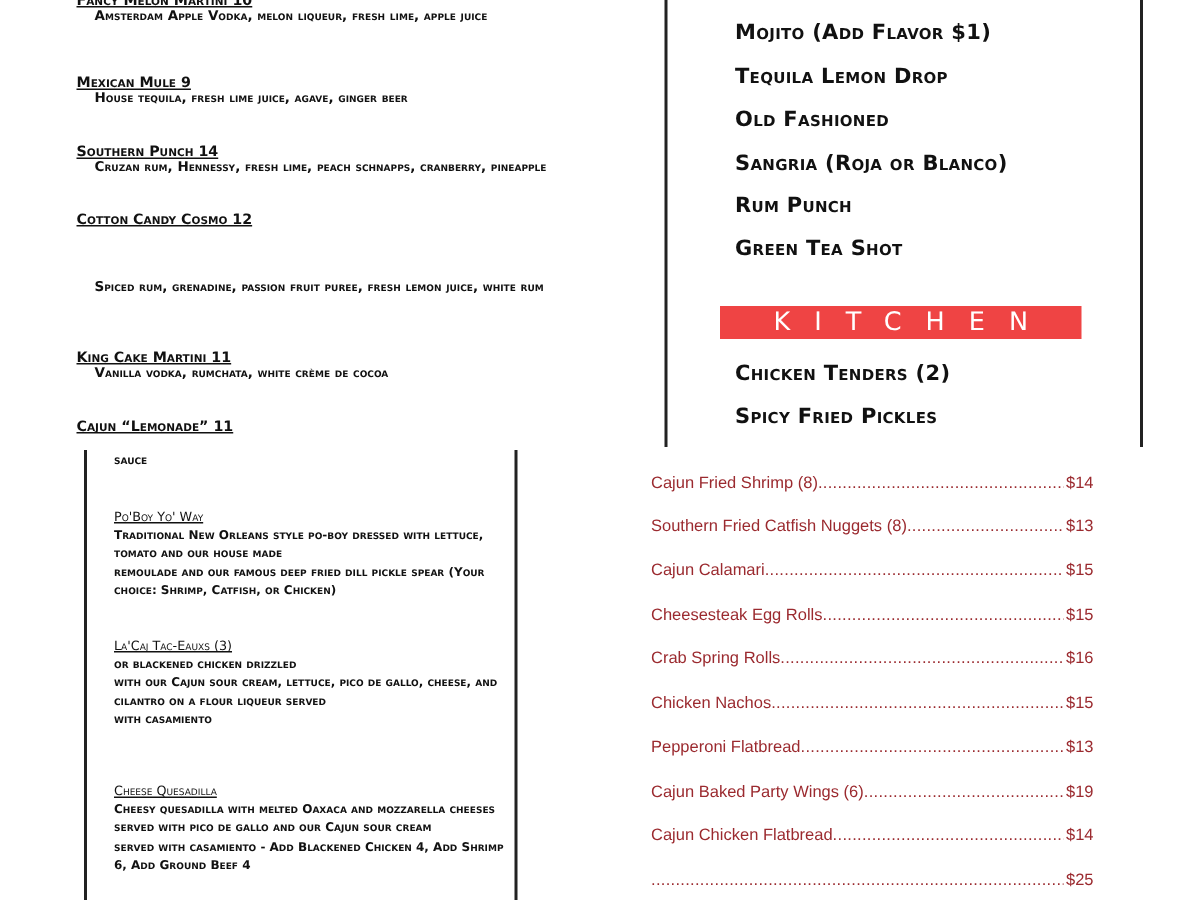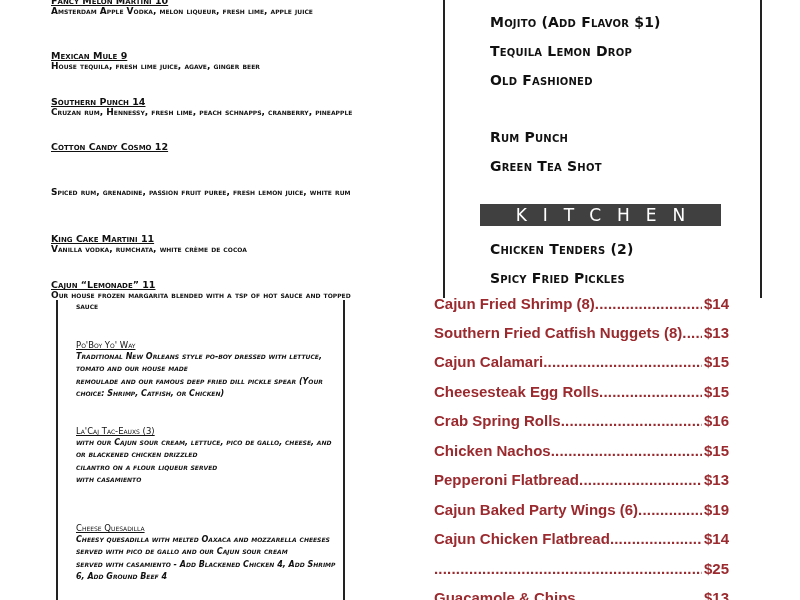--- a/index.html
+++ b/index.html
@@ -11,65 +11,65 @@
   }
   
   .left-list { position: absolute; left: 51px; top: 0; width: 360px; }
   .drink { position: absolute; left: 0; width: 360px; }
   .drink .name {
     font-size: 9.5px; font-weight: bold; text-decoration: underline;
     font-variant: small-caps; line-height: 11px; white-space: nowrap;
   }
   .drink .desc {
     font-size: 9px; font-weight: bold; font-variant: small-caps;
-    line-height: 11px; white-space: nowrap;
+    line-height: 11px; white-space: nowrap; margin-left: 12px;
   }
   
   .food-box {
     position: absolute; left: 56px; top: 300px; width: 285px; height: 320px;
     border-left: 2px solid #222; border-right: 2px solid #222;
     background: #fff;
   }
   .food-item { position: absolute; left: 18px; width: 260px; }
   .food-item .name {
     font-size: 8.5px; font-weight: normal; text-decoration: underline;
     font-variant: small-caps; line-height: 11px; white-space: nowrap;
   }
   .food-item .line {
     font-size: 8px; font-weight: bold; font-variant: small-caps;
-    line-height: 12.3px; white-space: nowrap; font-style: italic;
+    line-height: 12.3px; white-space: nowrap;
   }
   .overflow-line {
     position: absolute; left: 18px; top: 2px;
     font-size: 8px; font-weight: bold; font-variant: small-caps;
   }
   
   .right-box {
     position: absolute; left: 443px; top: -2px; width: 315px; height: 300px;
     border-left: 2px solid #222; border-right: 2px solid #222;
     background: #fff; z-index: 2;
   }
   .rb-item {
     position: absolute; left: 45px;
     font-size: 14px; font-weight: bold; font-variant: small-caps;
     letter-spacing: 0.2px; white-space: nowrap;
   }
   .kitchen-banner {
     position: absolute; left: 35px; top: 206px; width: 241px; height: 22px;
-    background: #404040; color: #fff;
+    background: #ef4444; color: #fff;
     font-size: 17px; letter-spacing: 16px; text-align: center;
     line-height: 22px; padding-left: 16px; box-sizing: border-box;
   }
   
   .price-list { position: absolute; left: 434px; top: 0; width: 300px; z-index: 1; }
   .price-row {
     position: absolute; left: 0; width: 295px;
     font-family: "Liberation Sans", sans-serif;
-    font-size: 15px; font-weight: bold; color: #9b2a2f;
-    display: flex; white-space: nowrap; overflow: hidden;
+    font-size: 11px; font-weight: normal; color: #9b2a2f;
+    display: flex; white-space: nowrap; overflow: hidden; margin-top: 21px;
   }
   .price-row .pname { flex: 0 0 auto; }
   .price-row .dots { flex: 1 1 auto; overflow: hidden; }
   .price-row .dots::after {
     content: "..................................................................................................................................";
     letter-spacing: 0.2px;
   }
   .price-row .pprice { flex: 0 0 auto; padding-left: 2px; }
 </style>
 </head>
@@ -93,39 +93,38 @@
   </div>
   <div class="drink" style="top:187px">
     <div class="desc">Spiced rum, grenadine, passion fruit puree, fresh lemon juice, white rum</div>
   </div>
   <div class="drink" style="top:233px">
     <div class="name">King Cake Martini 11</div>
     <div class="desc">Vanilla vodka, rumchata, white crème de cocoa</div>
   </div>
   <div class="drink" style="top:279px">
     <div class="name">Cajun “Lemonade” 11</div>
-    <div class="desc">Our house frozen margarita blended with a tsp of hot sauce and topped</div>
   </div>
 </div>
 
 <div class="food-box">
   <div class="overflow-line">sauce</div>
 
   <div class="food-item" style="top:40px">
     <div class="name">Po'Boy Yo' Way</div>
     <div class="line">Traditional New Orleans style po-boy dressed with lettuce,</div>
     <div class="line">tomato and our house made</div>
     <div class="line">remoulade and our famous deep fried dill pickle spear (Your</div>
     <div class="line">choice: Shrimp, Catfish, or Chicken)</div>
   </div>
 
   <div class="food-item" style="top:126px">
     <div class="name">La'Caj Tac-Eauxs (3)</div>
+    <div class="line">or blackened chicken drizzled</div>
     <div class="line">with our Cajun sour cream, lettuce, pico de gallo, cheese, and</div>
-    <div class="line">or blackened chicken drizzled</div>
     <div class="line">cilantro on a flour liqueur served</div>
     <div class="line">with casamiento</div>
   </div>
 
   <div class="food-item" style="top:223px">
     <div class="name">Cheese Quesadilla</div>
     <div class="line">Cheesy quesadilla with melted Oaxaca and mozzarella cheeses</div>
     <div class="line">served with pico de gallo and our Cajun sour cream</div>
     <div class="line">served with casamiento - Add Blackened Chicken 4, Add Shrimp</div>
     <div class="line">6, Add Ground Beef 4</div>
@@ -186,20 +185,21 @@
     <span class="pname">Guacamole &amp; Chips</span>
       <span class="dots"></span>
       <span class="pprice">$13</span>
   </div>
 </div>
 
 <div class="right-box">
   <div class="rb-item" style="top:16px">Mojito (Add Flavor $1)</div>
   <div class="rb-item" style="top:45px">Tequila Lemon Drop</div>
   <div class="rb-item" style="top:74px">Old Fashioned</div>
+  <div class="rb-item" style="top:103px">Sangria (Roja or Blanco)</div>
   <div class="rb-item" style="top:131px">Rum Punch</div>
   <div class="rb-item" style="top:160px">Green Tea Shot</div>
 
   <div class="kitchen-banner">KITCHEN</div>
 
   <div class="rb-item" style="top:243px">Chicken Tenders (2)</div>
   <div class="rb-item" style="top:272px">Spicy Fried Pickles</div>
 </div>
 
 </body></html>

